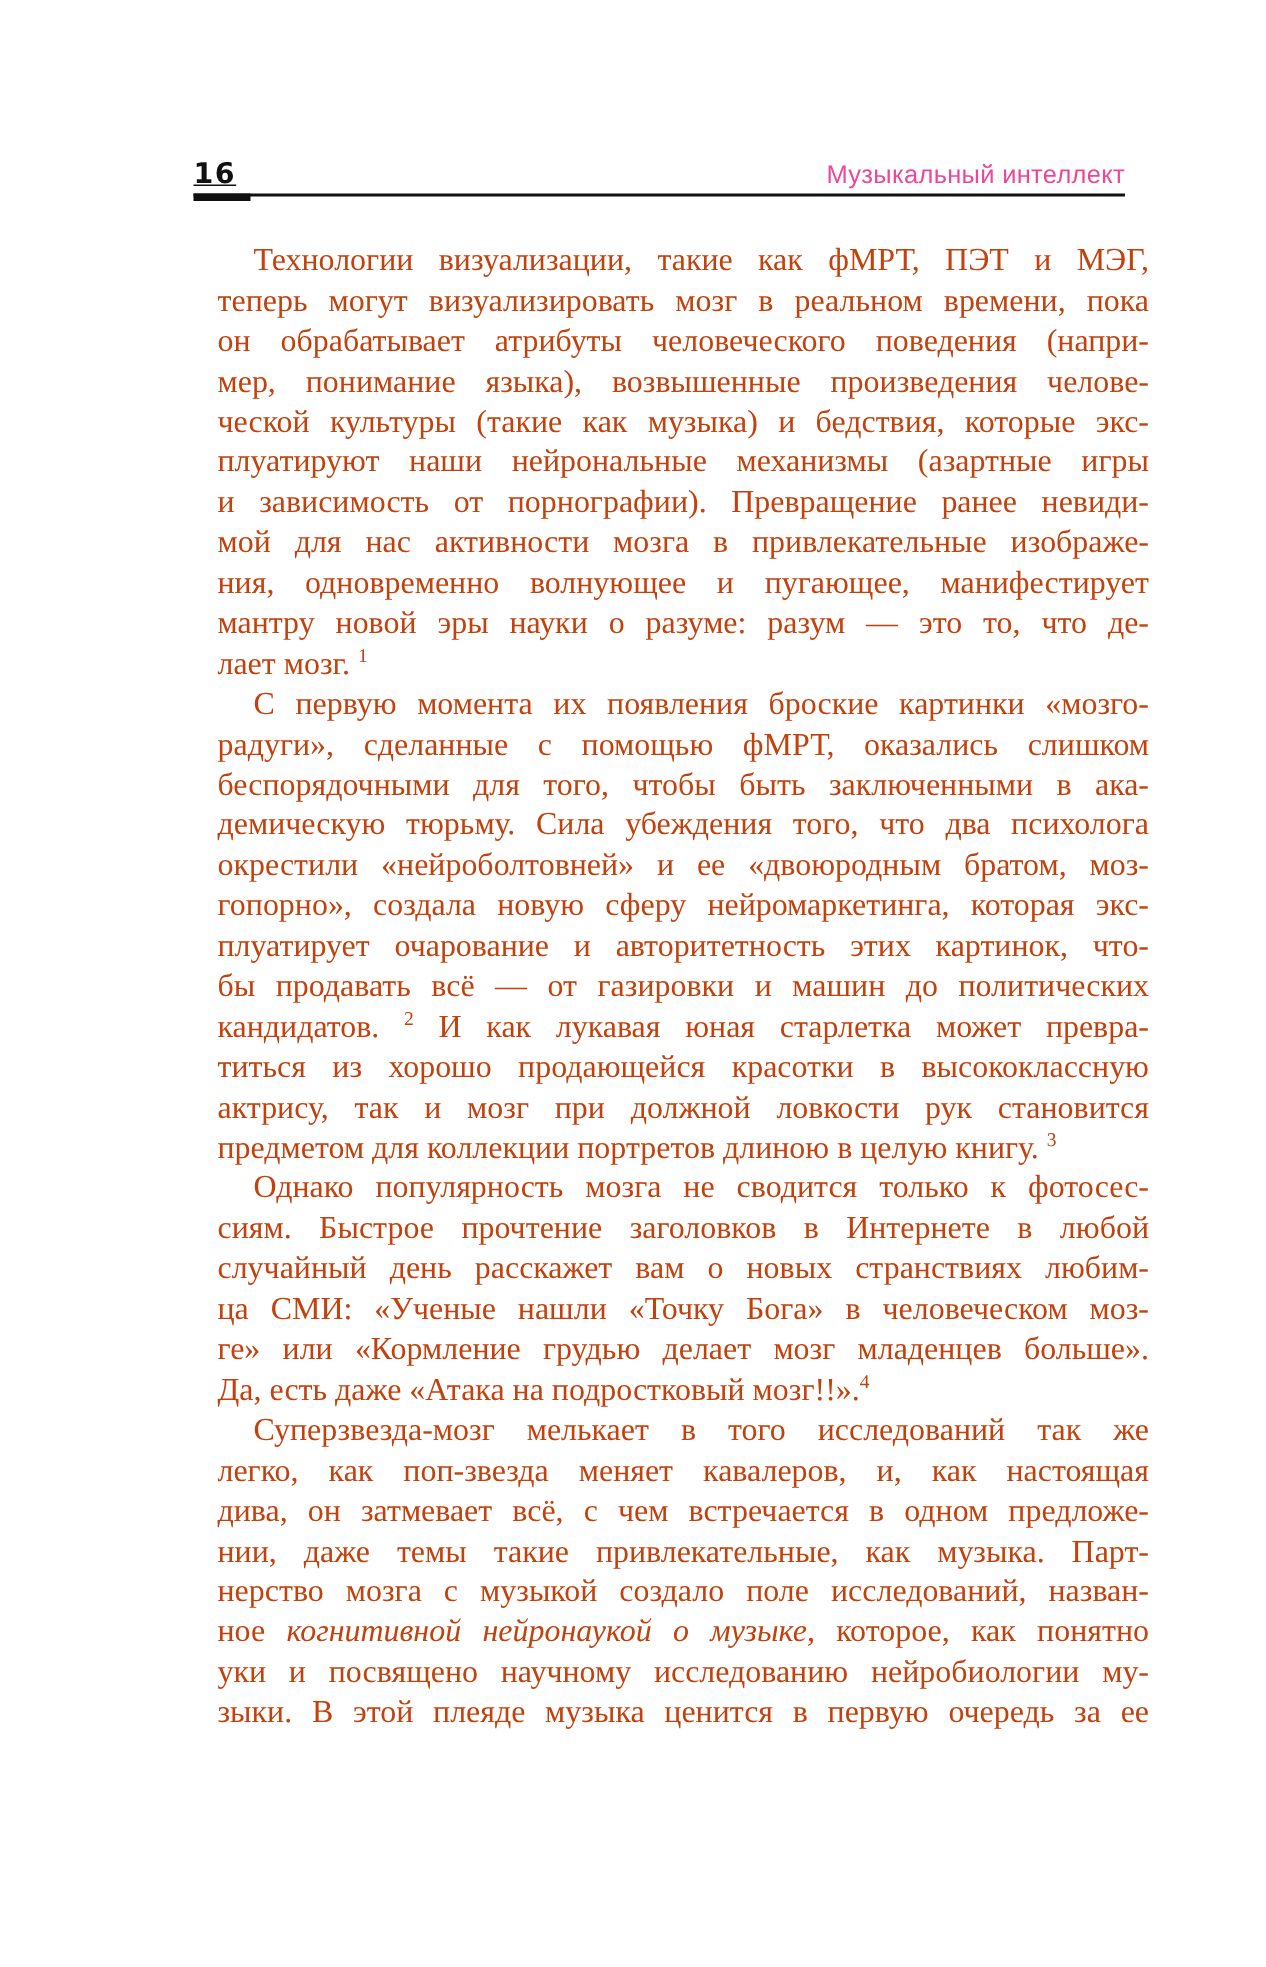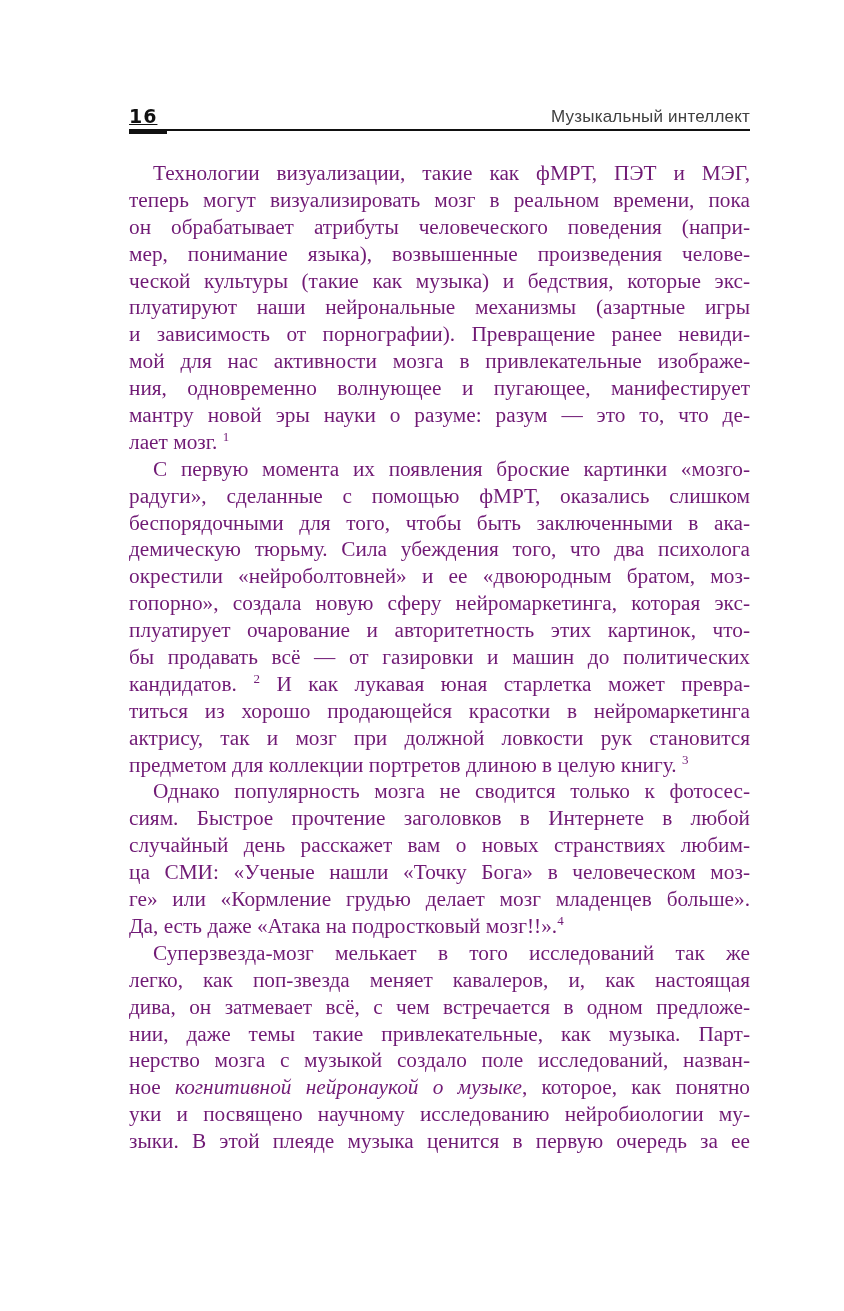--- a/index.html
+++ b/index.html
@@ -33,21 +33,21 @@
       color: #111;
       text-decoration: underline;
     }
     .running-title {
       position: absolute;
       right: 0;
       top: 2px;
       font-family: "Liberation Sans", sans-serif;
       font-size: 17px;
       line-height: 22px;
-      color: #404040;
+      color: #ec4899;
       font-weight: normal;
       letter-spacing: 0.2px;
     }
     .header-rule {
       position: absolute;
       left: 0;
       top: 25px;
       width: 621px;
       height: 2px;
       background: #111;
@@ -55,26 +55,26 @@
     .header-rule-accent {
       position: absolute;
       left: 0;
       top: 25px;
       width: 38px;
       height: 5px;
       background: #111;
     }
     .body-text {
       position: absolute;
-      left: 129px;
+      left: 145px;
       top: 160px;
       width: 621px;
       font-family: "Liberation Serif", "DejaVu Serif", serif;
       font-size: 21.3px;
-      color: #701a75;
+      color: #c2410c;
     }
     .paragraph {
       margin: 0;
       padding: 0;
     }
     .line {
       display: block;
       height: 26.9px;
       line-height: 26.9px;
       text-align: justify;
@@ -126,21 +126,21 @@
   <div class="paragraph">
     <span class="line indent">С первую момента их появления броские картинки «мозго-</span>
     <span class="line">радуги», сделанные с помощью фМРТ, оказались слишком</span>
     <span class="line">беспорядочными для того, чтобы быть заключенными в ака-</span>
     <span class="line">демическую тюрьму. Сила убеждения того, что два психолога</span>
     <span class="line">окрестили «нейроболтовней» и ее «двоюродным братом, моз-</span>
     <span class="line">гопорно», создала новую сферу нейромаркетинга, которая экс-</span>
     <span class="line">плуатирует очарование и авторитетность этих картинок, что-</span>
     <span class="line">бы продавать всё — от газировки и машин до политических</span>
     <span class="line"><span>кандидатов.</span> <sup class="fn">2</sup> <span>И как лукавая юная старлетка может превра-</span></span>
-    <span class="line">титься из хорошо продающейся красотки в нейромаркетинга</span>
+    <span class="line">титься из хорошо продающейся красотки в высококлассную</span>
     <span class="line">актрису, так и мозг при должной ловкости рук становится</span>
     <span class="line last"><span>предметом для коллекции портретов длиною в целую книгу.</span> <sup class="fn">3</sup></span>
   </div>
 
   <div class="paragraph">
     <span class="line indent">Однако популярность мозга не сводится только к фотосес-</span>
     <span class="line">сиям. Быстрое прочтение заголовков в Интернете в любой</span>
     <span class="line">случайный день расскажет вам о новых странствиях любим-</span>
     <span class="line">ца СМИ: «Ученые нашли «Точку Бога» в человеческом моз-</span>
     <span class="line">ге» или «Кормление грудью делает мозг младенцев больше».</span>

